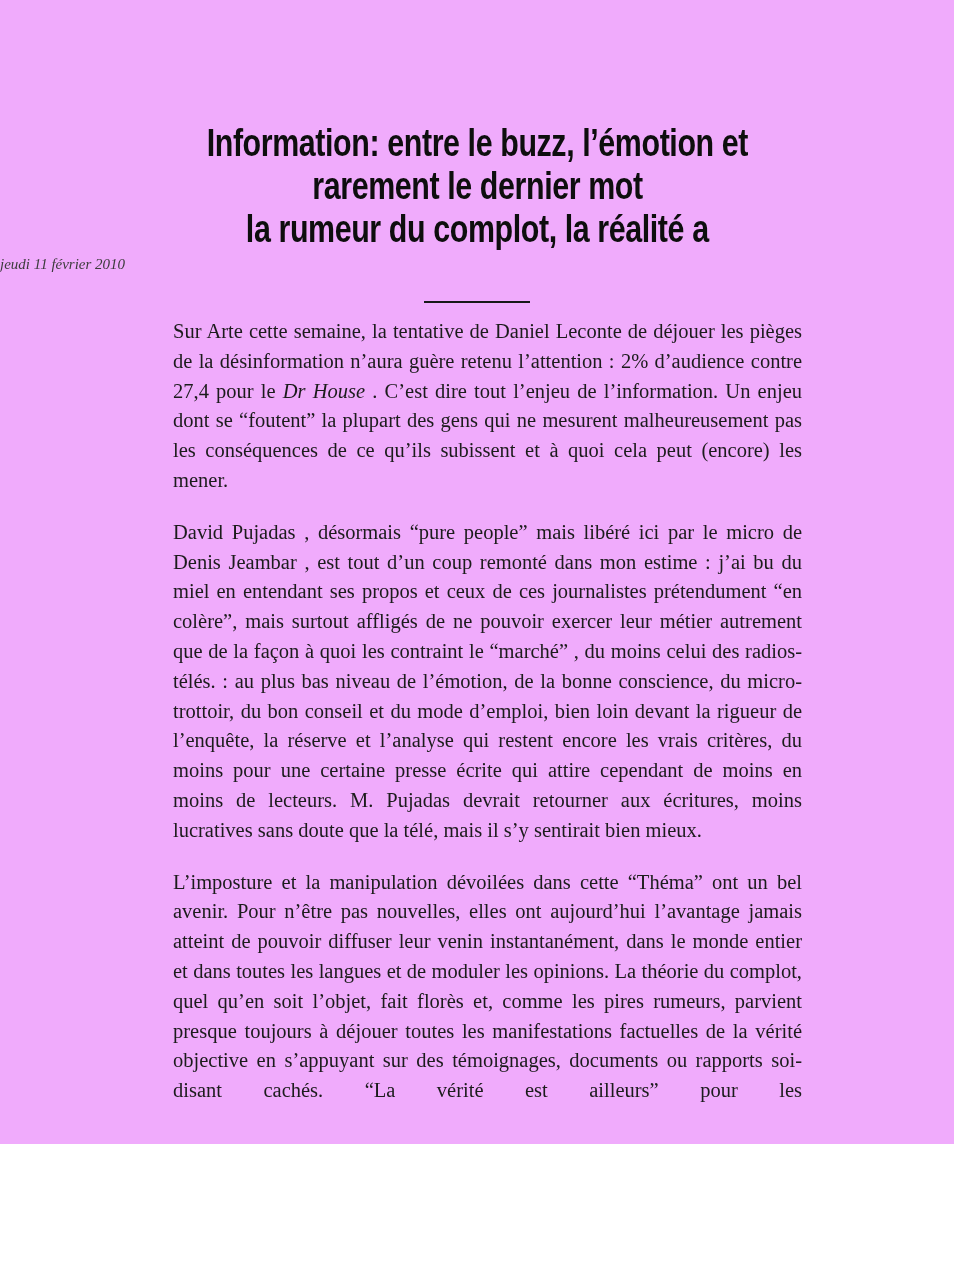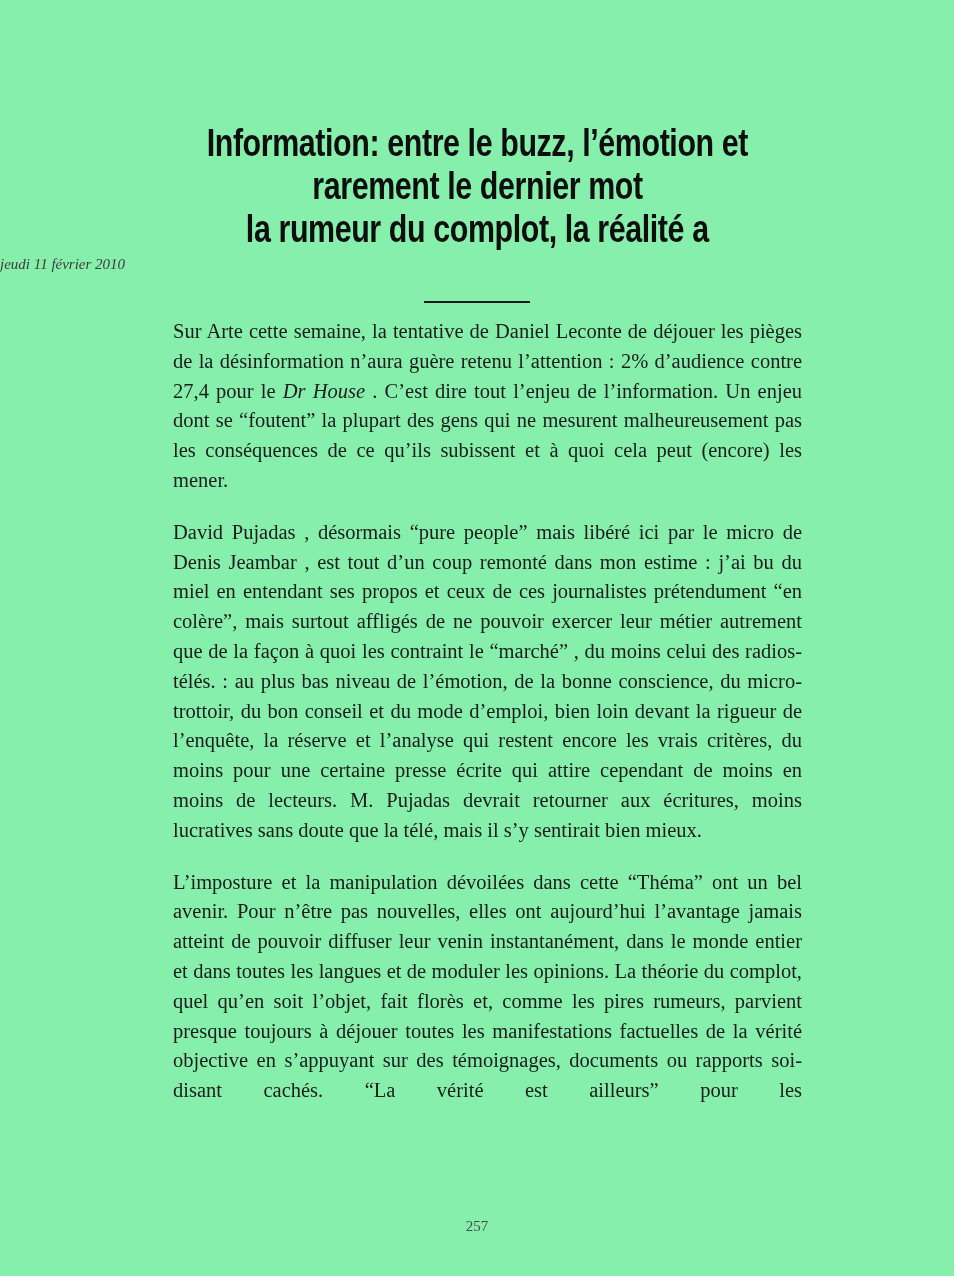--- a/index.html
+++ b/index.html
@@ -3,22 +3,22 @@
 <meta charset="utf-8">
 <style>
   html, body {
     margin: 0;
     padding: 0;
     background: #ffffff;
   }
   .page {
     position: relative;
     width: 954px;
-    height: 1276px;
-    background: #86efac;
+    height: 1144px;
+    background: #f0abfc;
     overflow: hidden;
     font-family: "Liberation Serif", serif;
   }
   .title-block {
     margin-top: 122px;
     text-align: center;
     color: #0e0e0e;
   }
   .title-line {
     font-family: "Liberation Sans", sans-serif;

